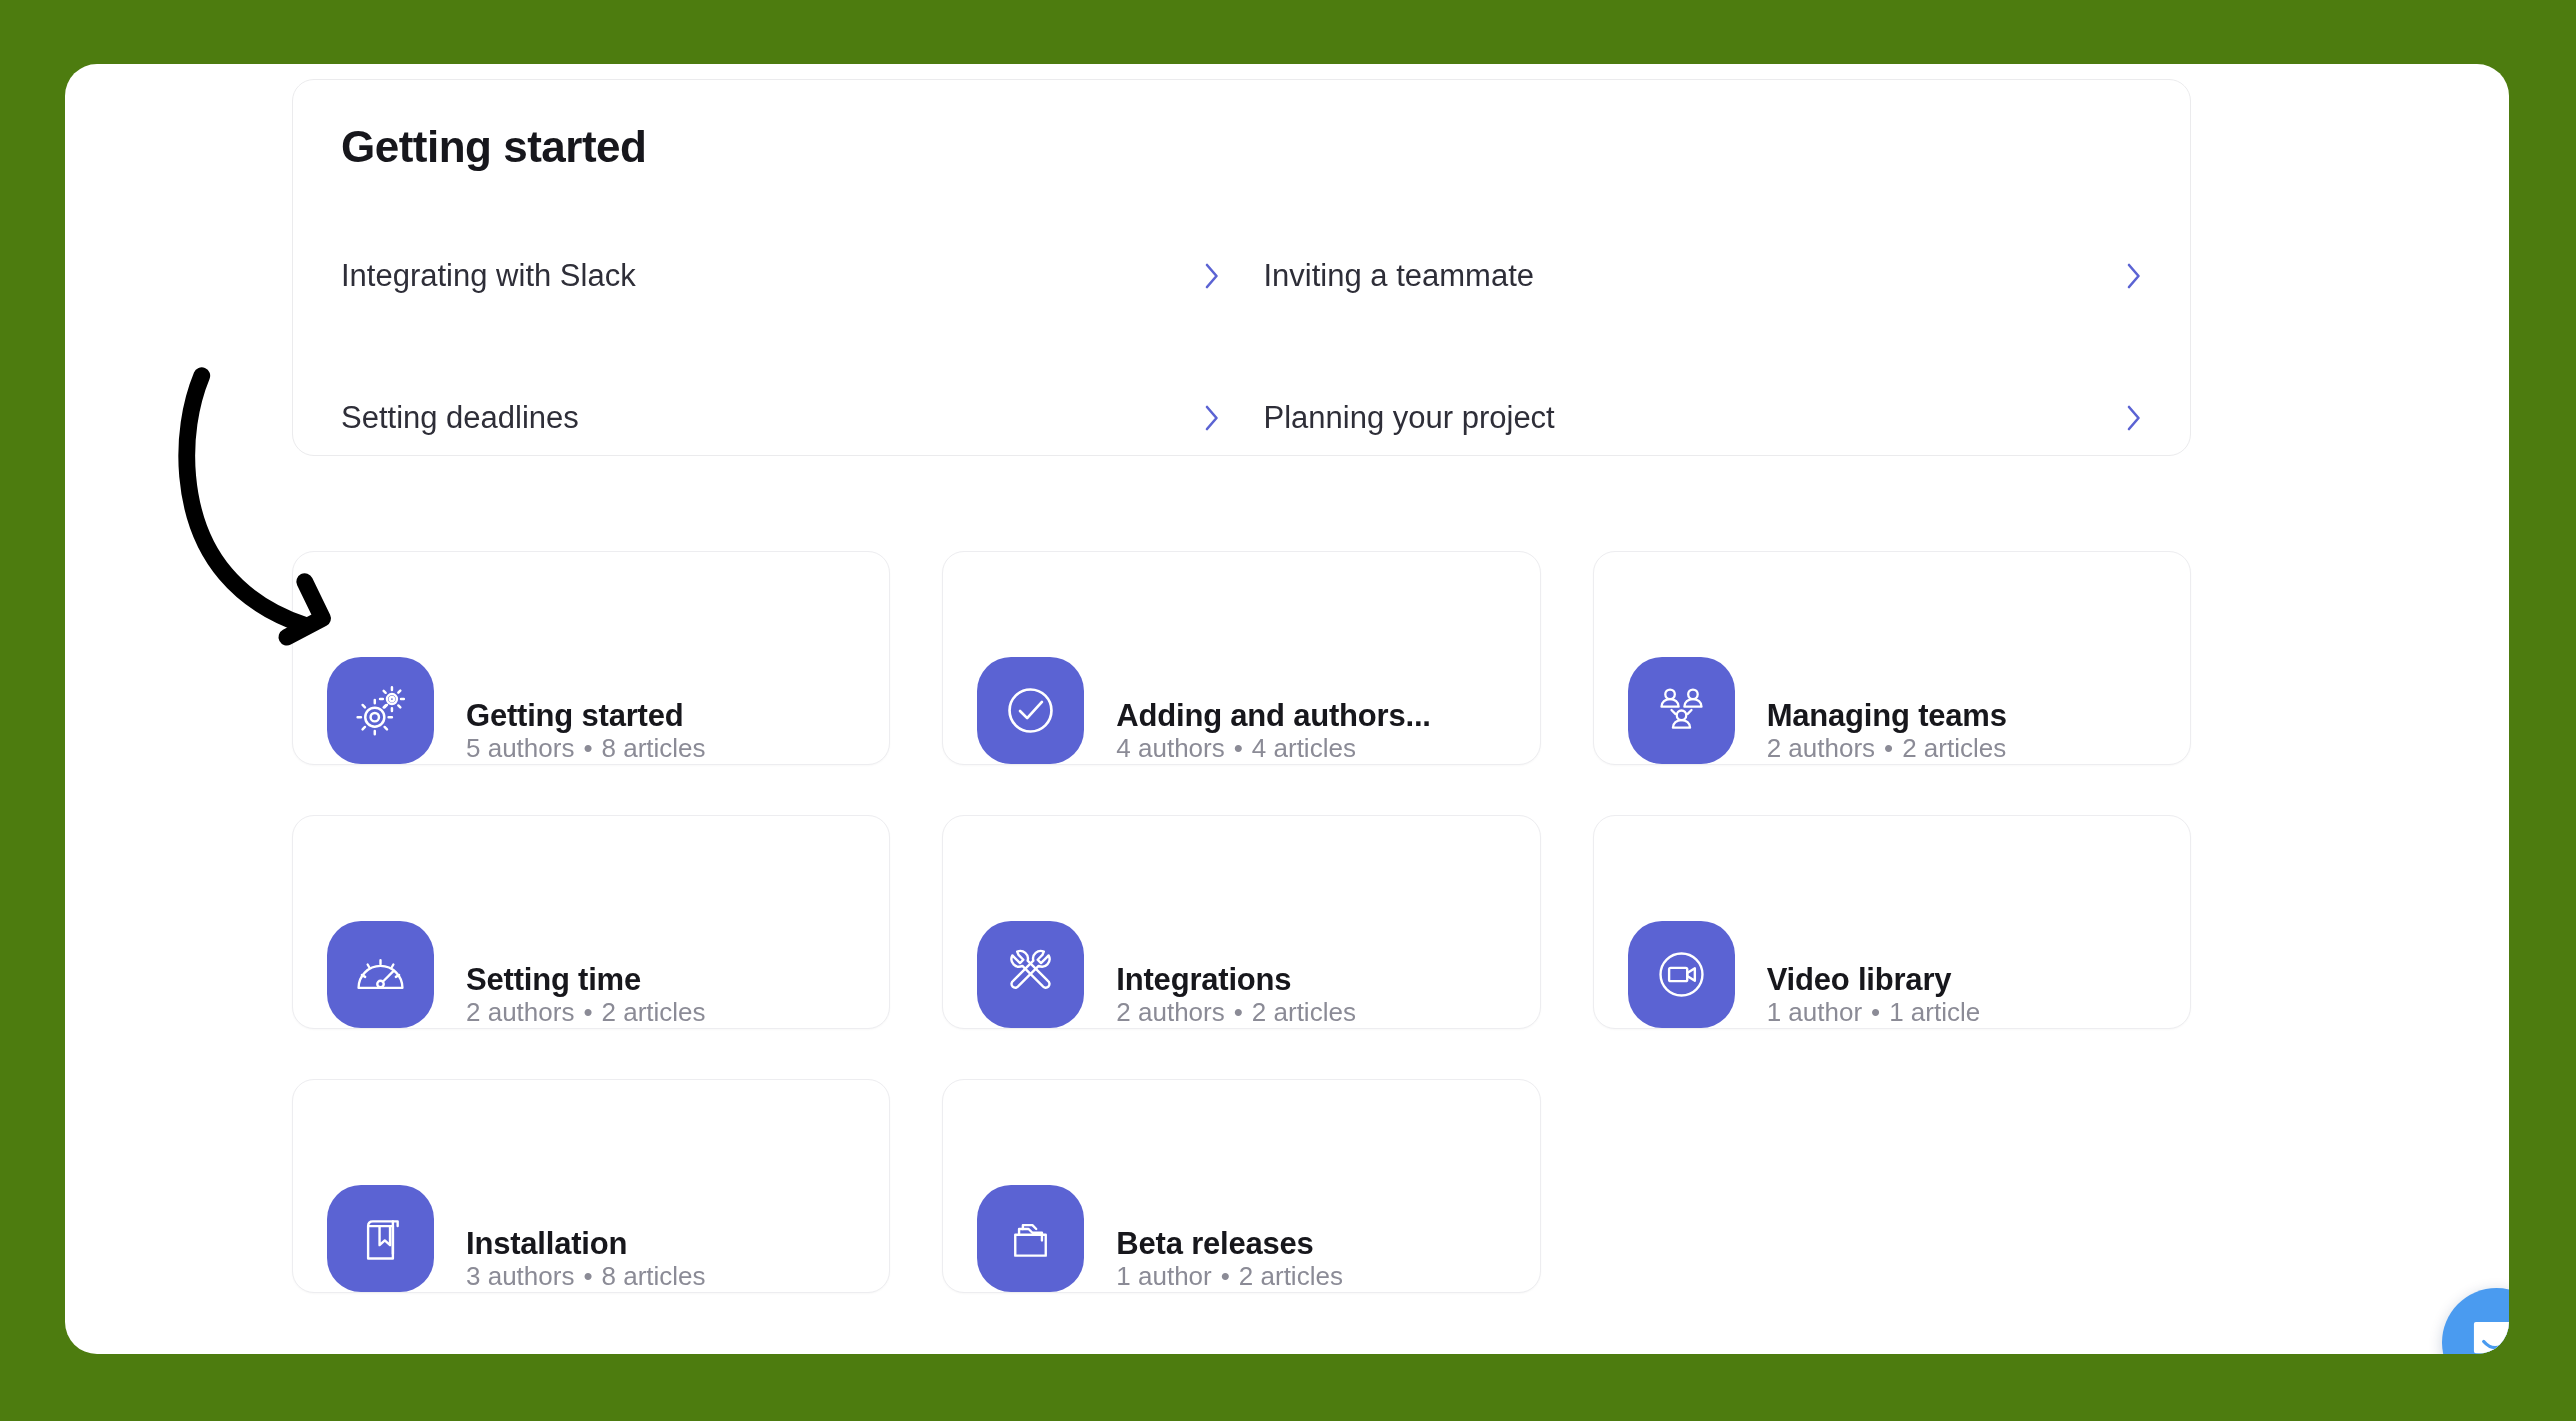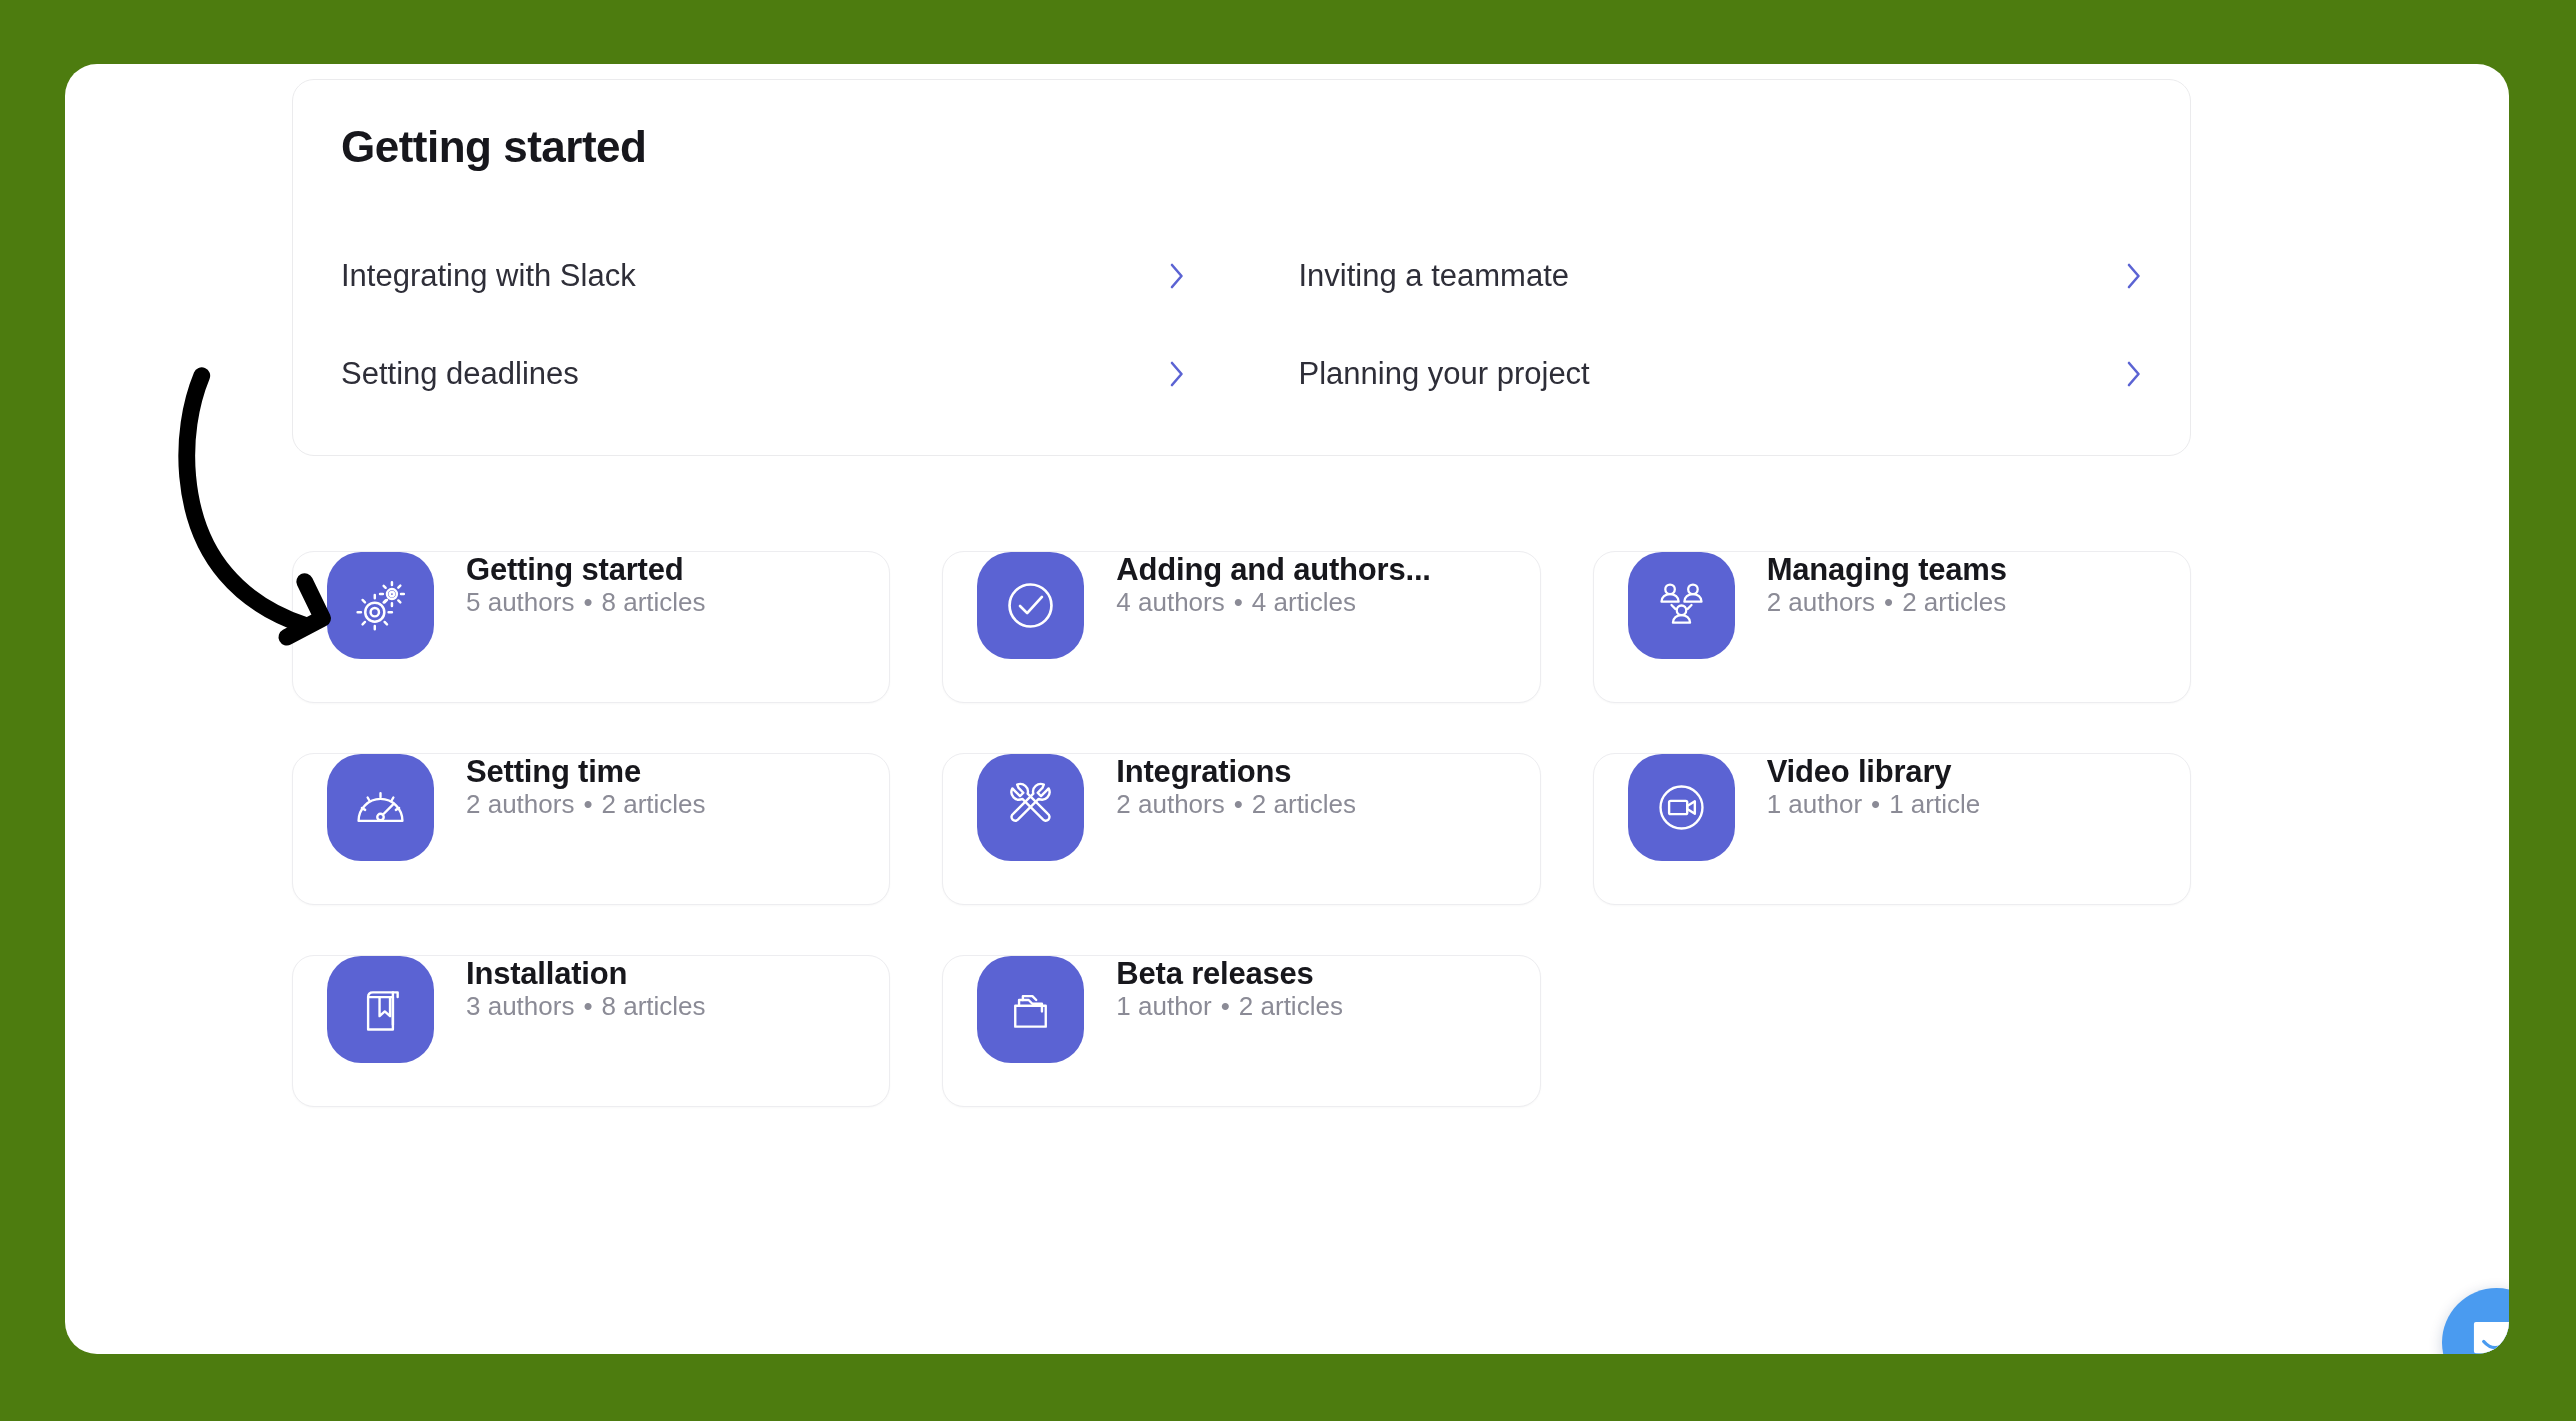--- a/index.html
+++ b/index.html
@@ -55,20 +55,21 @@
 
   .gs-list {
     position: absolute;
     left: 48px;
     top: 147px;
     right: 48px;
     display: grid;
     grid-template-columns: 1fr 1fr;
     column-gap: 114px;
     row-gap: 0px;
+    gap: 44px;
   }
 
   .gs-item {
     display: flex;
     align-items: center;
     justify-content: space-between;
     height: 98px;
     cursor: pointer;
   }
 
@@ -97,23 +98,23 @@
     display: grid;
     grid-template-columns: repeat(3, 1fr);
     column-gap: 52px;
     row-gap: 50px;
   }
 
   .card {
     background: #ffffff;
     border: 1.5px solid #ededf0;
     border-radius: 22px;
-    height: 152px;
+    height: 214px;
     display: flex;
-    align-items: flex-start;
+    align-items: flex-end;
     padding: 0 34px;
     cursor: pointer;
     box-shadow: 0 1px 2px rgba(20, 20, 40, 0.03);
   }
   .card.placeholder {
     border: none;
     background: transparent;
     box-shadow: none;
     cursor: default;
   }

